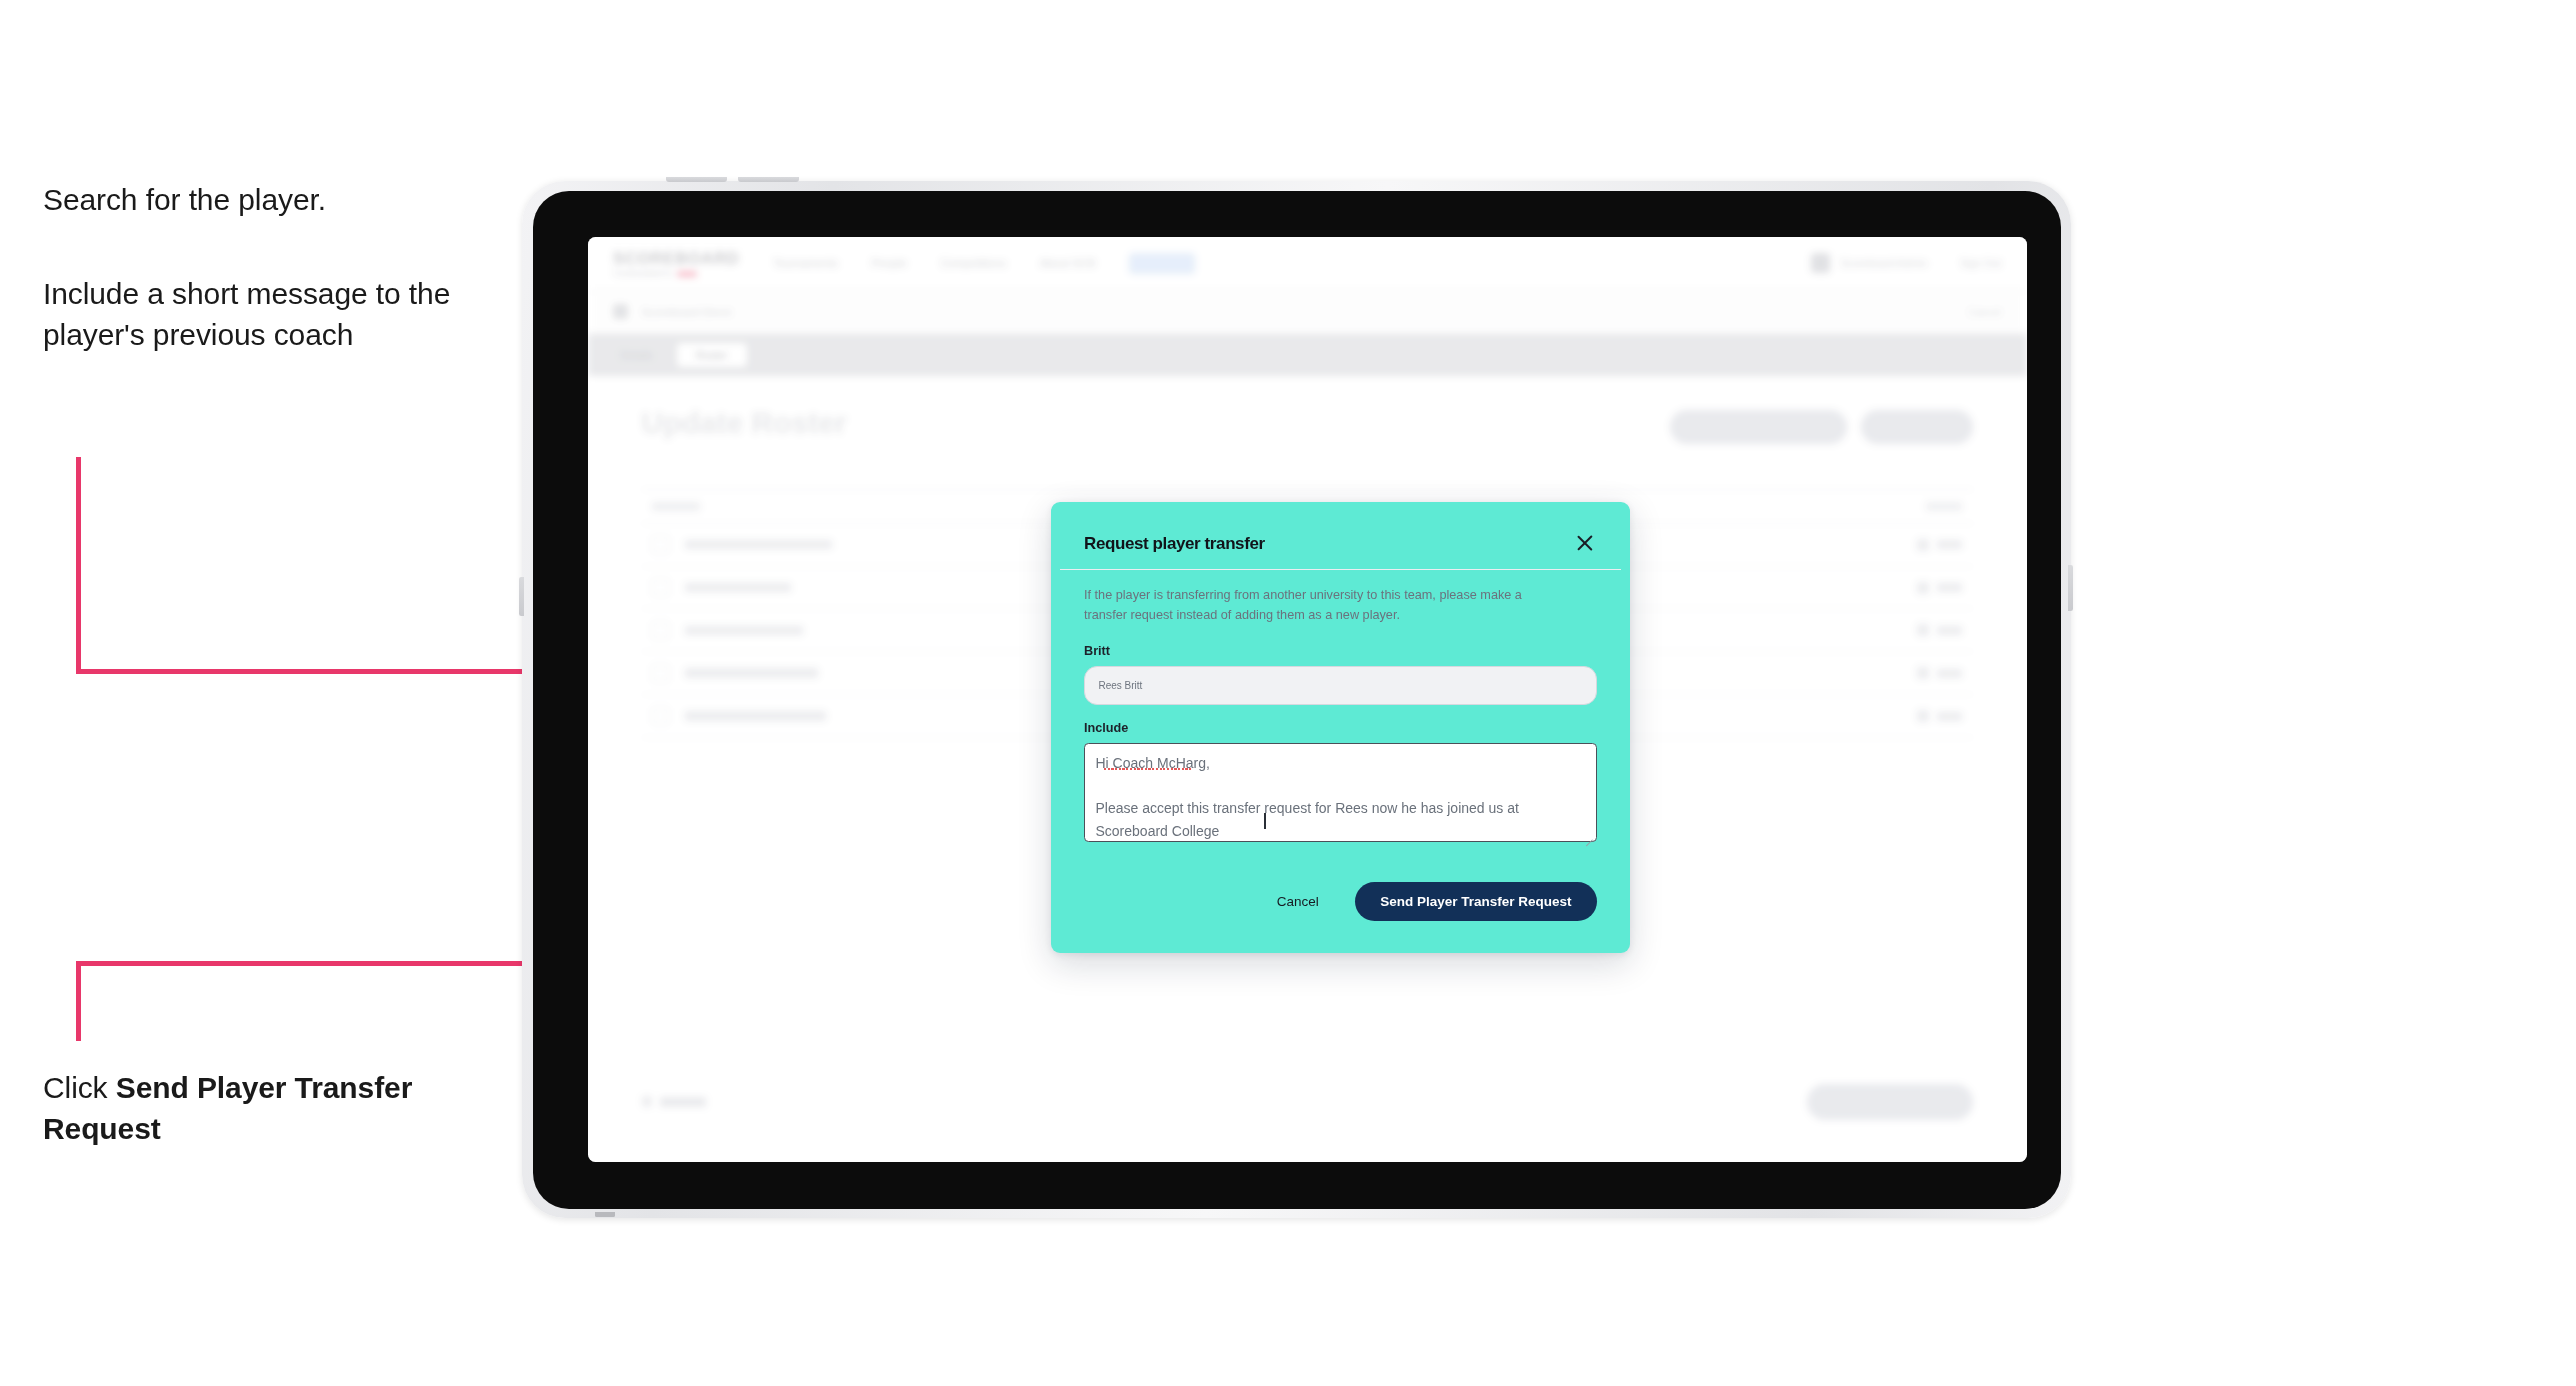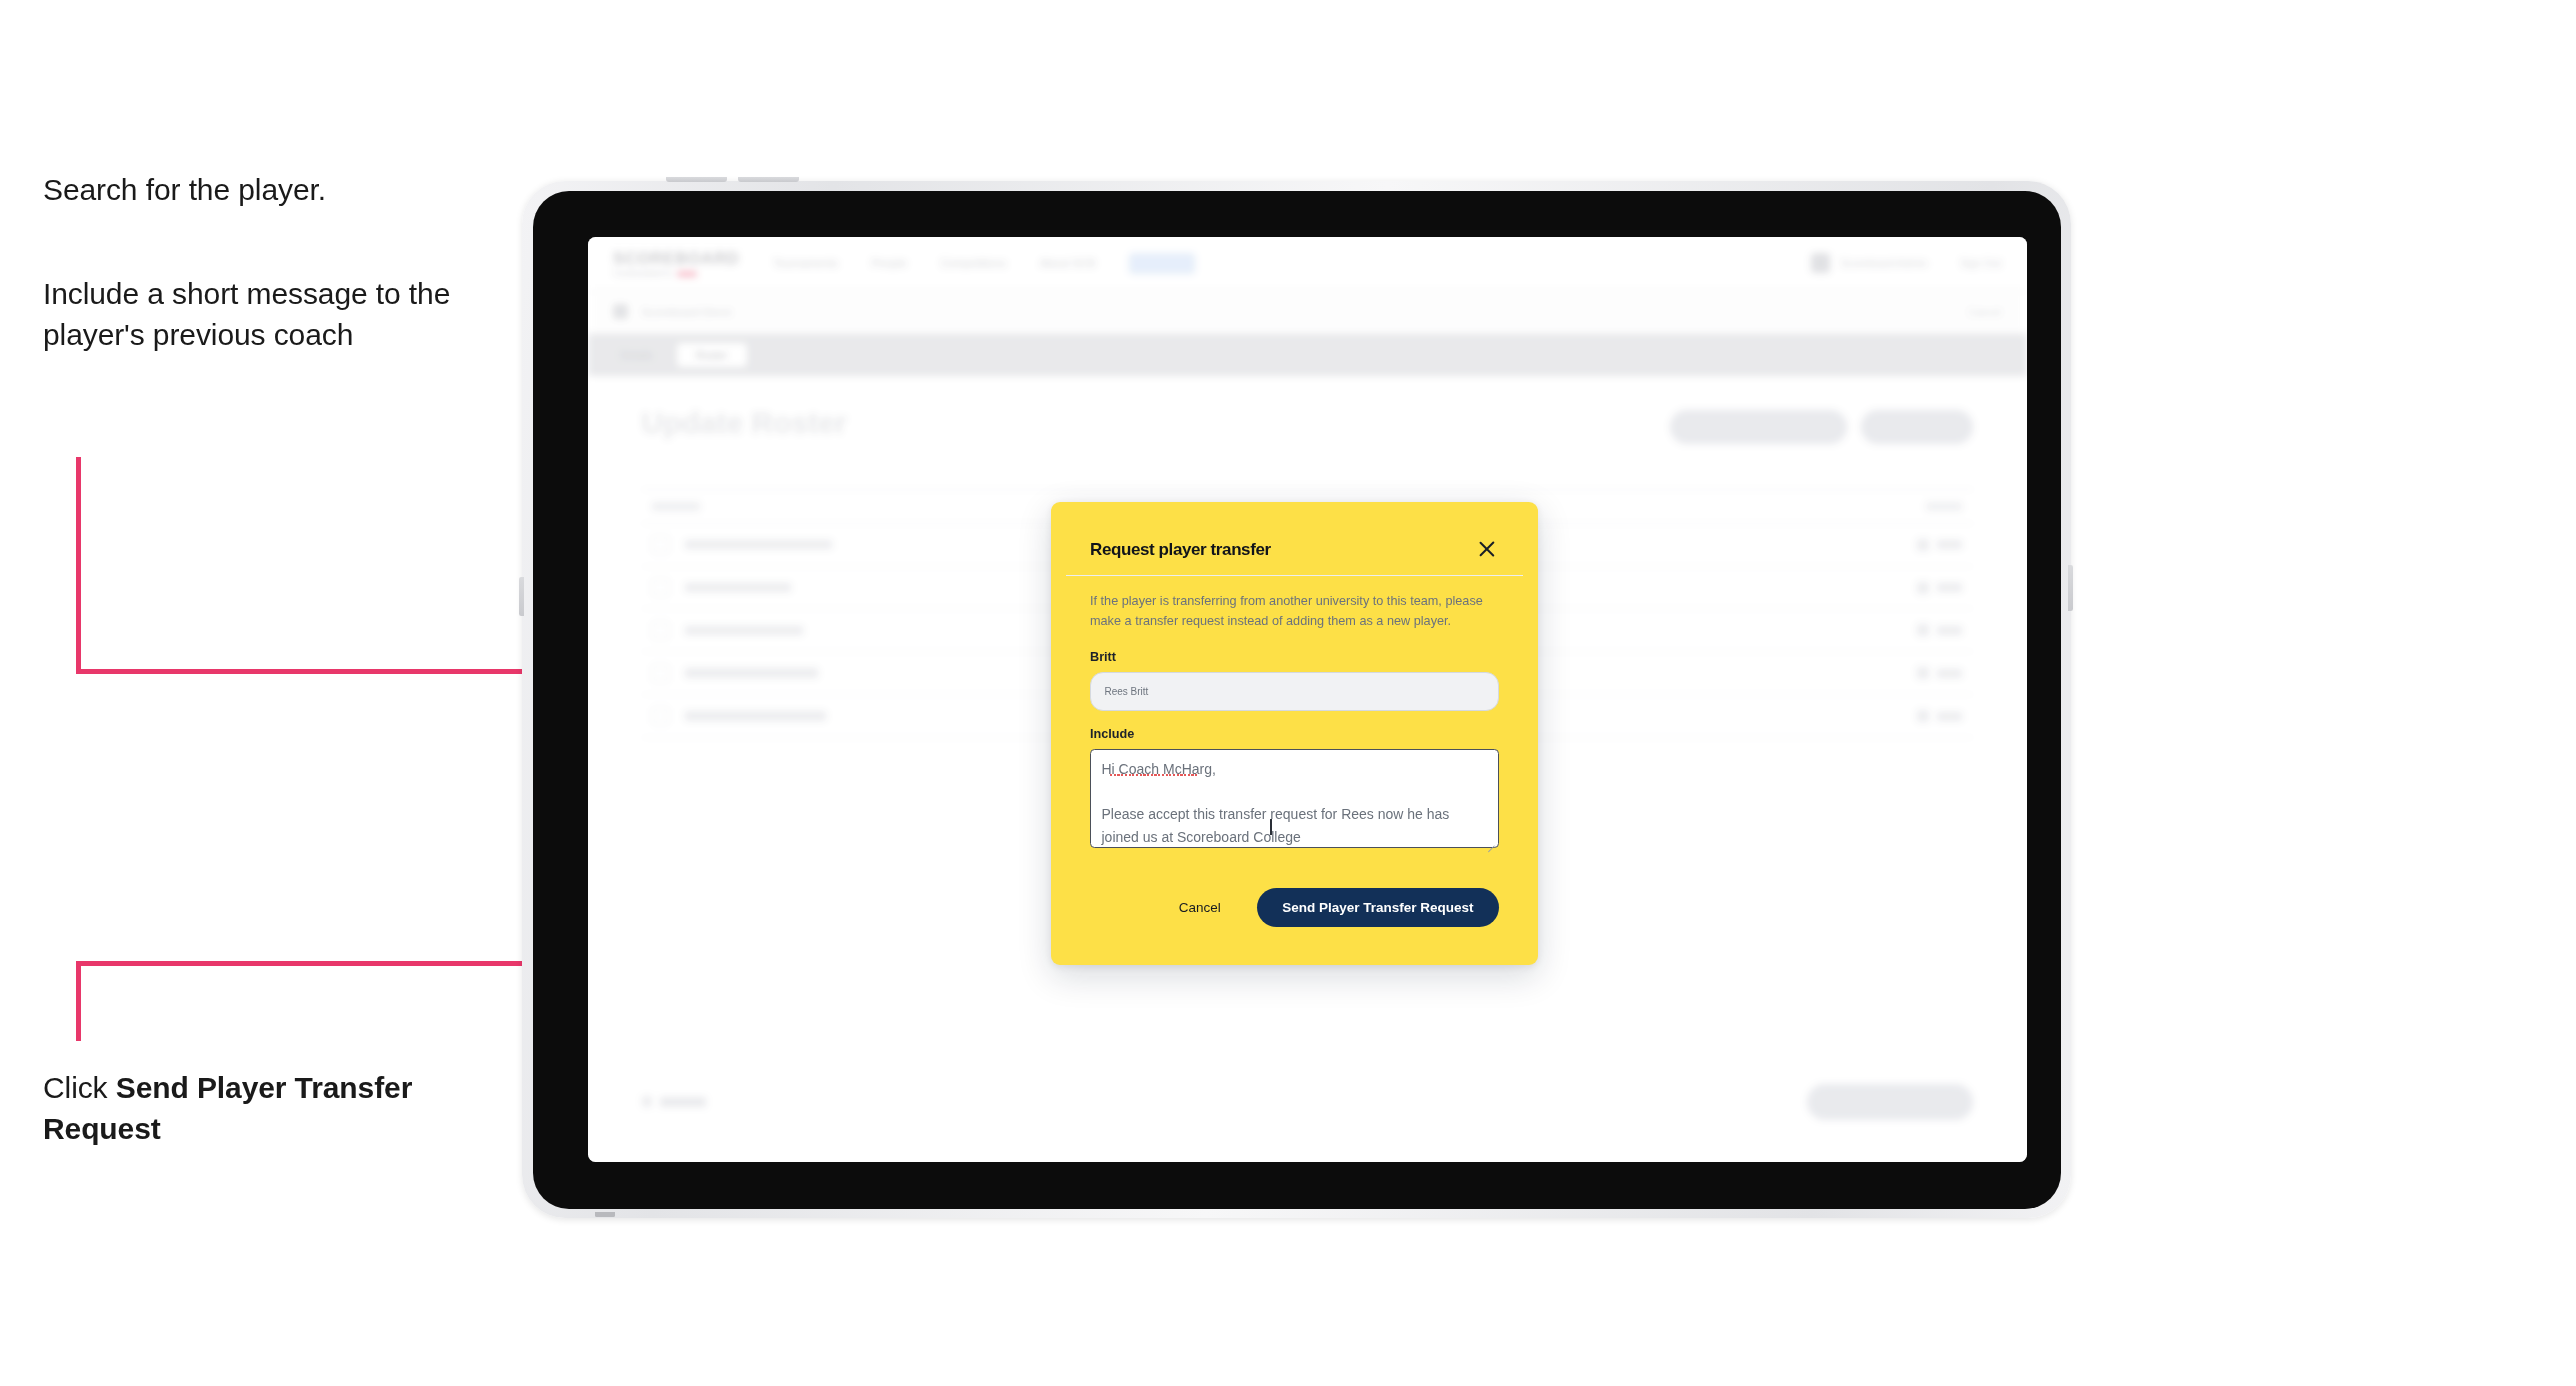--- a/index.html
+++ b/index.html
@@ -21,21 +21,21 @@
 
   
   .anno {
     position: absolute;
     color: #1a1a1a;
     font-family: "Liberation Sans", sans-serif;
     letter-spacing: -0.1px;
   }
   #anno-top {
     left: 43px;
-    top: 175px;
+    top: 185px;
     width: 419px;
     font-size: 30px;
     line-height: 1.0;
     font-weight: 400;
   }
   #anno-mid {
     left: 43px;
     top: 273px;
     width: 419px;
     font-size: 30px;
@@ -181,25 +181,25 @@
   #bottom-cta { margin-left:auto; background:#d5d7de; border-radius:18px; height:36px; width: 166px;}
 
   
   #app-dim { position:absolute; inset:0; background: rgba(255,255,255,0.18); }
 
   
   #modal {
     position: absolute;
     left: 1051px;
     top: 502px;
-    width: 487px;
-    background: #fde047;
+    width: 579px;
+    background: #5eead4;
     border-radius: 9px;
     box-shadow: 0 10.5px 34px rgba(15,25,50,0.16), 0 1.5px 7.5px rgba(15,25,50,0.08);
-    padding: 15px;
+    padding: 9px;
     z-index: 40;
   }
   #modal-head {
     display:flex; align-items:flex-start; justify-content:space-between;
     padding: 22.5px 24px 13.5px 24px;
     border-bottom: 0.7px solid #eceef1;
   }
   #modal-title {
     font-size: 17px; font-weight: 700; color:#11141a; letter-spacing:-0.4px;
     font-family:"Liberation Sans", sans-serif;

